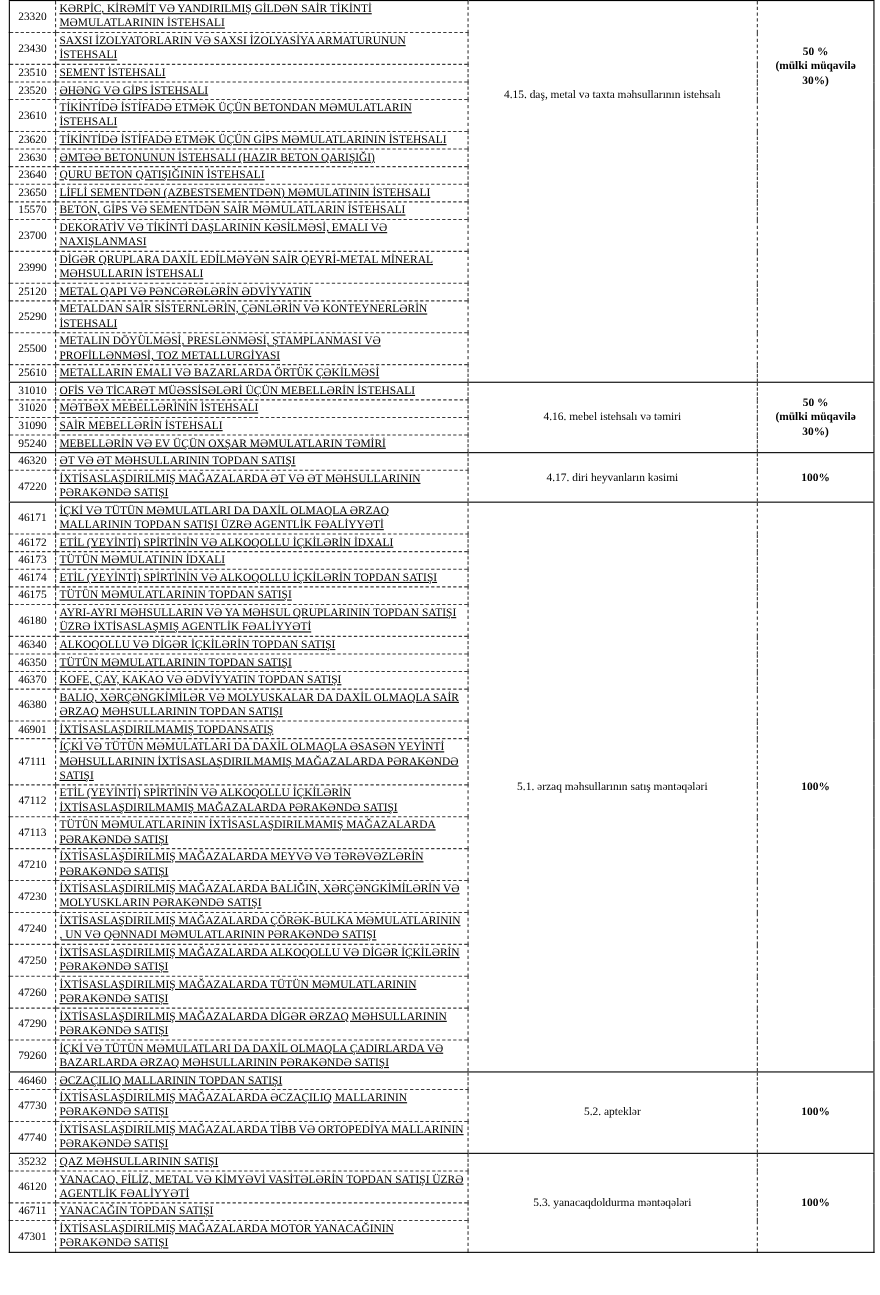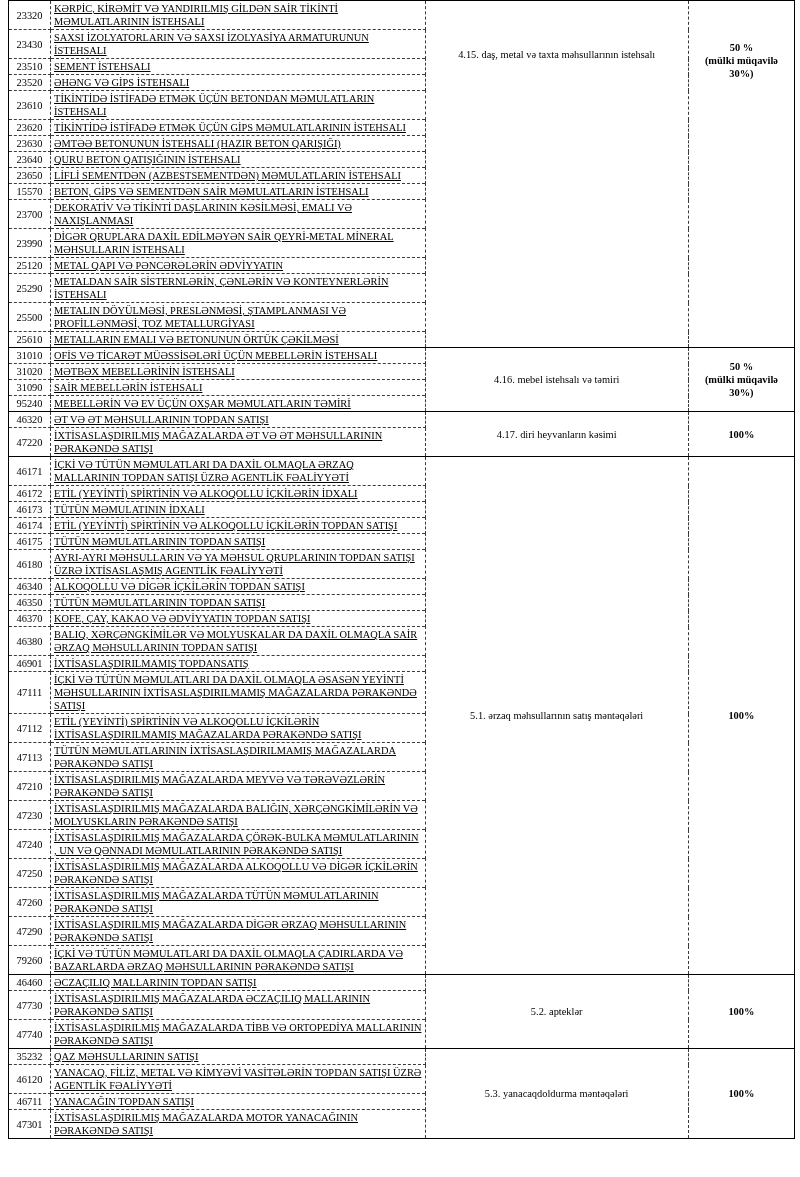--- a/index.html
+++ b/index.html
@@ -28,21 +28,21 @@
     line-height: 13px;
     padding: 1px 3px;
     vertical-align: middle;
     overflow: hidden;
   }
   td.code { text-align: center; }
   td.desc { text-align: left; text-decoration: underline; }
   td.cat, td.pct { text-align: center; }
   td.pct { white-space: pre-line; font-weight: bold; }
   tr.section-start td { border-top: 1.5px solid #000; }
-  td.ah-cat { vertical-align: top; padding-top: 47px; }
+  td.ah-cat { vertical-align: top; padding-top: 79px; }
   td.ah-pct { vertical-align: top; padding-top: 40px; }
 </style>
 </head>
 <body>
 
 <table class="activities">
   <colgroup>
     <col class="c-code">
     <col class="c-desc">
     <col class="c-cat">
@@ -80,21 +80,21 @@
       <tr>
         <td class="code">23630</td>
         <td class="desc">ƏMTƏƏ BETONUNUN İSTEHSALI (HAZIR BETON QARIŞIĞI)</td>
       </tr>
       <tr>
         <td class="code">23640</td>
         <td class="desc">QURU BETON QATIŞIĞININ İSTEHSALI</td>
       </tr>
       <tr>
         <td class="code">23650</td>
-        <td class="desc">LİFLİ SEMENTDƏN (AZBESTSEMENTDƏN) MƏMULATLARIN İSTEHSALI</td>
+        <td class="desc">LİFLİ SEMENTDƏN (AZBESTSEMENTDƏN) MƏMULATININ İSTEHSALI</td>
       </tr>
       <tr>
         <td class="code">15570</td>
         <td class="desc">BETON, GİPS VƏ SEMENTDƏN SAİR MƏMULATLARIN İSTEHSALI</td>
       </tr>
       <tr>
         <td class="code">23700</td>
         <td class="desc">DEKORATİV VƏ TİKİNTİ DAŞLARININ KƏSİLMƏSİ, EMALI VƏ NAXIŞLANMASI</td>
       </tr>
       <tr>
@@ -108,21 +108,21 @@
       <tr>
         <td class="code">25290</td>
         <td class="desc">METALDAN SAİR SİSTERNLƏRİN, ÇƏNLƏRİN VƏ KONTEYNERLƏRİN İSTEHSALI</td>
       </tr>
       <tr>
         <td class="code">25500</td>
         <td class="desc">METALIN DÖYÜLMƏSİ, PRESLƏNMƏSİ, ŞTAMPLANMASI VƏ PROFİLLƏNMƏSİ, TOZ METALLURGİYASI</td>
       </tr>
       <tr>
         <td class="code">25610</td>
-        <td class="desc">METALLARIN EMALI VƏ BETONUNUN ÖRTÜK ÇƏKİLMƏSİ</td>
+        <td class="desc">METALLARIN EMALI VƏ BAZARLARDA ÖRTÜK ÇƏKİLMƏSİ</td>
       </tr>
       <tr class="section-start">
         <td class="code">31010</td>
         <td class="desc">OFİS VƏ TİCARƏT MÜƏSSİSƏLƏRİ ÜÇÜN MEBELLƏRİN İSTEHSALI</td>
         <td class="cat" rowspan="4">4.16. mebel istehsalı və təmiri</td>
         <td class="pct" rowspan="4">50 %
 (mülki müqavilə
 30%)</td>
       </tr>
       <tr>

